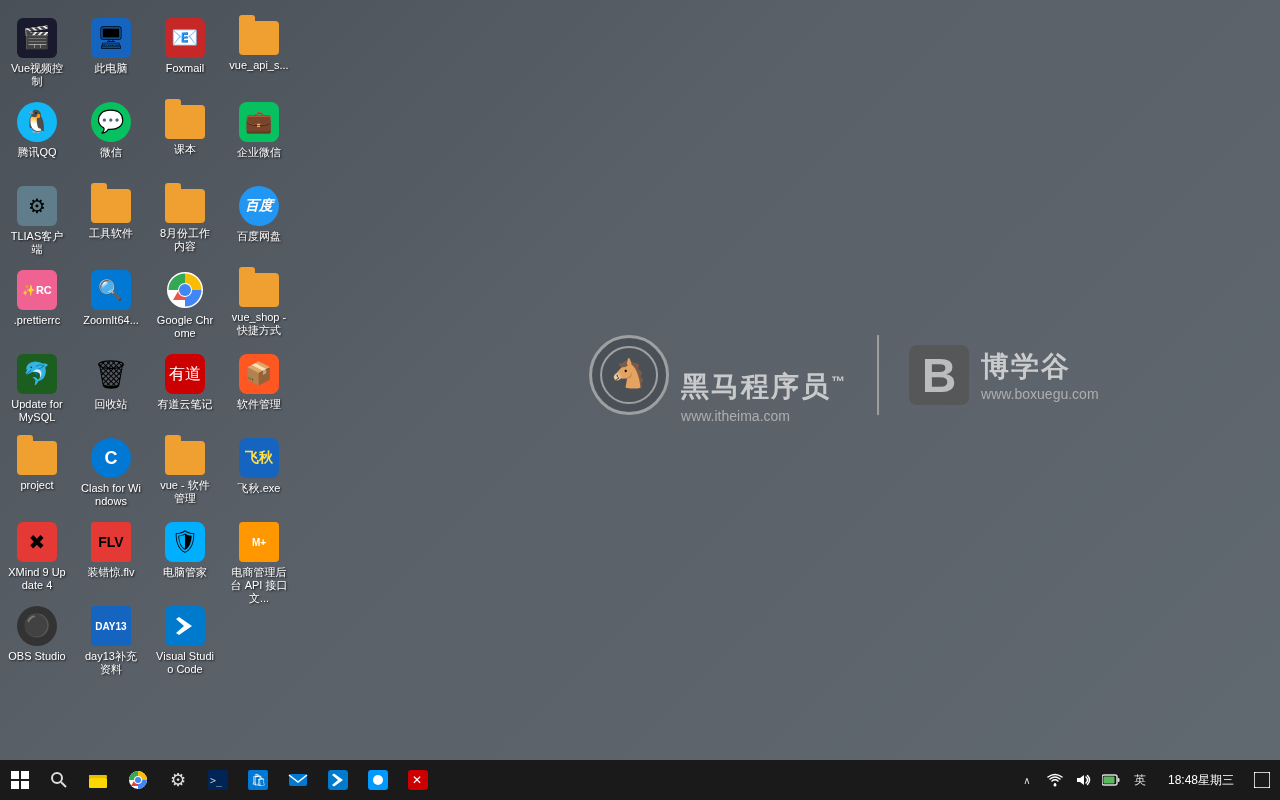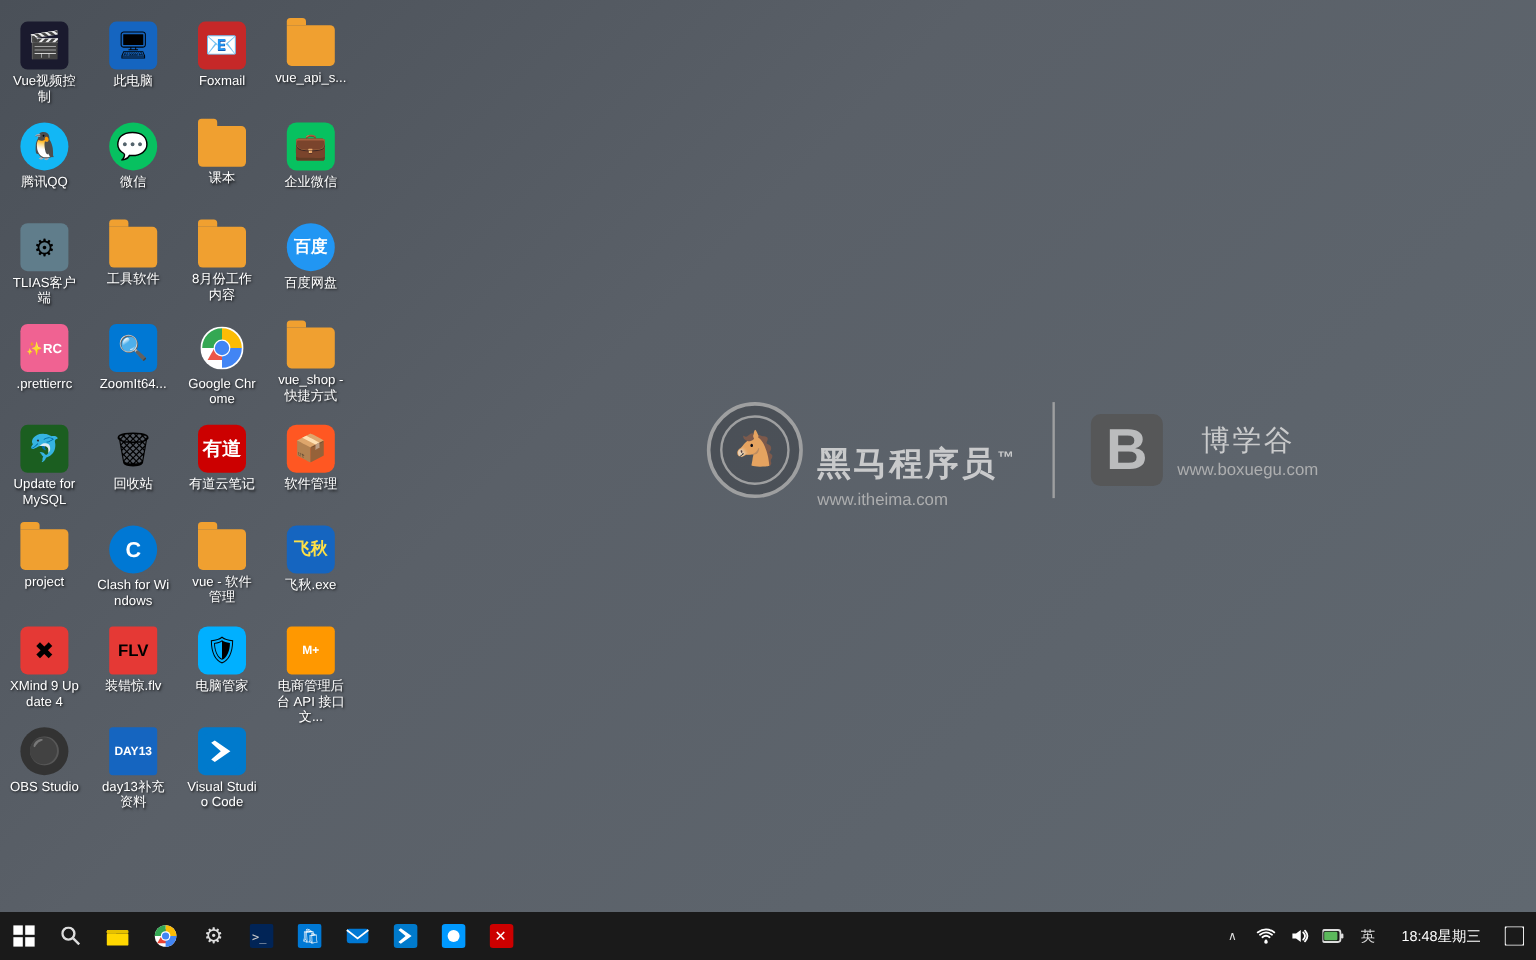--- a/index.html
+++ b/index.html
@@ -127,25 +127,24 @@
     }
 
     .logo-b {
       font-size: 50px;
       font-weight: bold;
       color: #ccc;
       font-family: Arial, sans-serif;
     }
 
     .logo-right-text .main-text {
-      font-size: 24px;
-      font-weight: normal;
+      font-size: 28px;
+      font-weight: bold;
       color: #ddd;
       letter-spacing: 2px;
-      margin-left: 20px;
     }
 
     .logo-right-text .sub-text {
       font-size: 14px;
       color: #bbb;
     }
 
     
     .taskbar {
       position: absolute;
@@ -351,21 +350,21 @@
           <path d="M18 7 A11 11 0 0 1 29 18" stroke="#fbbc05" stroke-width="11" fill="none"></path>
           <path d="M18 7 A11 11 0 0 0 7 18" stroke="#34a853" stroke-width="11" fill="none"></path>
           <path d="M18 29 A11 11 0 0 0 29 18" stroke="#4285f4" stroke-width="11" fill="none"></path>
           <circle cx="18" cy="18" r="7" fill="#fff"></circle>
           <circle cx="18" cy="18" r="6" fill="#4285f4"></circle>
         </svg>
       </div>
       <span class="icon-label">Google Chrome</span>
     </div>
     <div class="desktop-icon">
-      <div class="icon-img" style="background:#cc0000; border-radius:8px; font-size:16px; color:#fff; font-weight:bold;">有道</div>
+      <div class="icon-img" style="background:#cc0000; border-radius:8px; font-size:16px; color:#fff; font-weight:normal;">有道</div>
       <span class="icon-label">有道云笔记</span>
     </div>
     <div class="desktop-icon">
       <div style="width:40px;height:34px;background:#f0a030;border-radius:0 4px 4px 4px;position:relative;margin-top:3px;">
           <div style="position:absolute;top:-6px;left:0;width:16px;height:6px;background:#f0a030;border-radius:3px 3px 0 0;"></div>
         </div>
       <span class="icon-label">vue - 软件管理</span>
     </div>
 
     <div class="desktop-icon">
@@ -386,21 +385,21 @@
           <div style="position:absolute;top:-6px;left:0;width:16px;height:6px;background:#f0a030;border-radius:3px 3px 0 0;"></div>
         </div>
       <span class="icon-label">vue_api_s...</span>
     </div>
 
     <div class="desktop-icon">
       <div class="icon-img" style="background:#07c160; border-radius:8px; font-size:22px;">💼</div>
       <span class="icon-label">企业微信</span>
     </div>
     <div class="desktop-icon">
-      <div class="icon-img" style="background:#2196f3; border-radius:20px; font-size:22px; color:#fff; font-weight:bold; font-size:14px;">百度</div>
+      <div class="icon-img" style="background:#2196f3; border-radius:20px; font-size:22px; color:#fff; font-weight:bold; font-size:14px;font-style:italic;">百度</div>
       <span class="icon-label">百度网盘</span>
     </div>
     <div class="desktop-icon">
       <div style="width:40px;height:34px;background:#f0a030;border-radius:0 4px 4px 4px;position:relative;margin-top:3px;">
           <div style="position:absolute;top:-6px;left:0;width:16px;height:6px;background:#f0a030;border-radius:3px 3px 0 0;"></div>
         </div>
       <span class="icon-label">vue_shop - 快捷方式</span>
     </div>
 
     <div class="desktop-icon">

